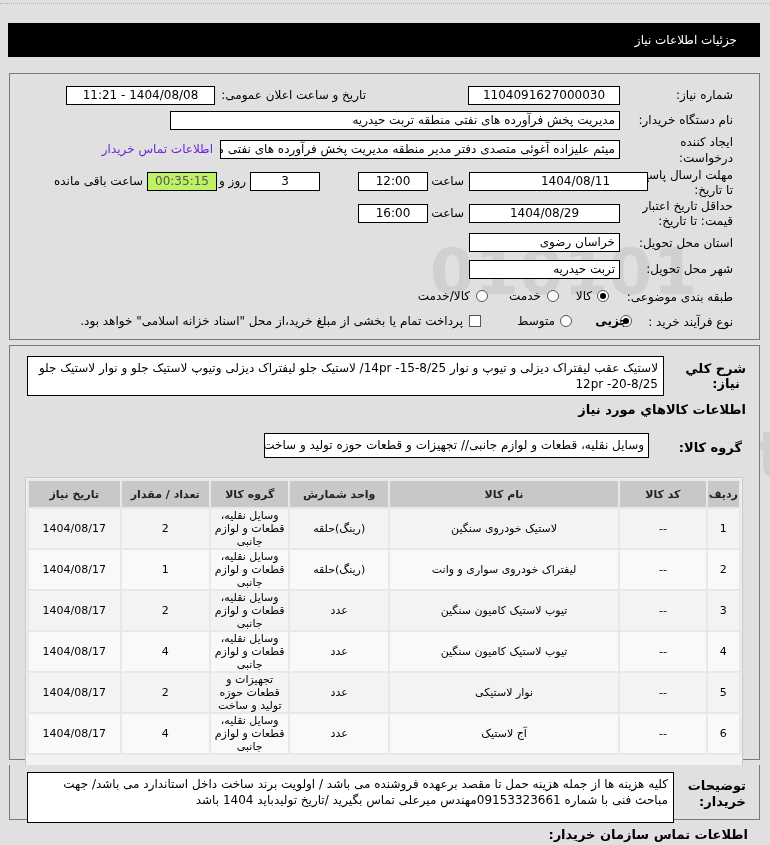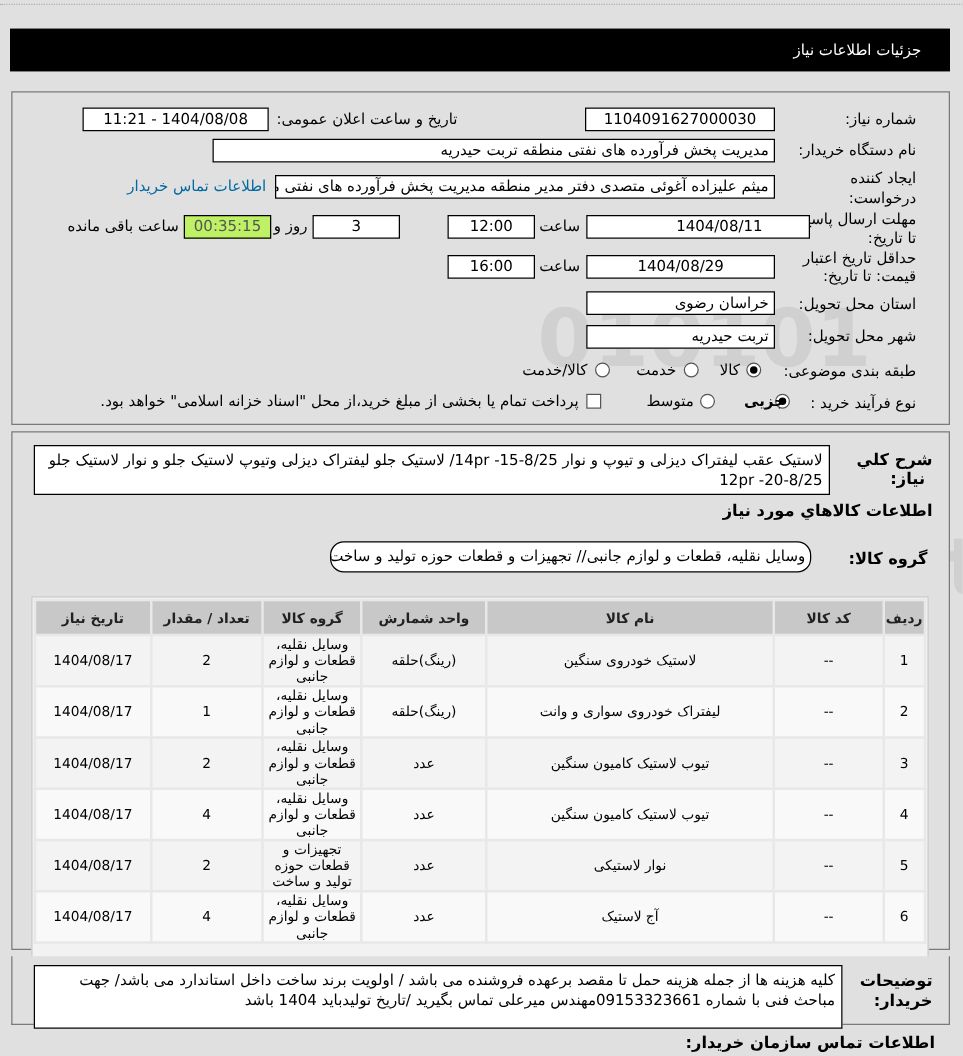--- a/index.html
+++ b/index.html
@@ -22,21 +22,21 @@
   .p2 { left:9px; top:345px; width:751px; height:415px; }
   .p3 { left:9px; top:765px; width:751px; height:55px; border-top:none; }
   .lbl { position:absolute; font-size:12px; color:#000; white-space:nowrap; }
   .box {
     position:absolute; background:#fff; border:1px solid #000; box-sizing:border-box;
     height:19px; font-size:12px; line-height:17px; padding:0 4px; overflow:hidden; white-space:nowrap;
   }
   .c { text-align:center; }
   .r { text-align:right; }
   .rem { background:#bef264; color:#555; text-align:center; }
-  .link { color:#0369a1; }
+  .link { color:#6d28d9; }
   .bold { font-weight:bold; font-size:13px; }
 
   .radio {
     position:absolute; width:12px; height:12px; border-radius:50%;
     border:1px solid #555; background:#fff; box-sizing:border-box;
   }
   .radio.on::after {
     content:""; position:absolute; left:2px; top:2px; width:6px; height:6px; border-radius:50%; background:#000;
   }
   .chk { position:absolute; width:12px; height:12px; border:1px solid #555; background:#fff; box-sizing:border-box; }
@@ -130,21 +130,21 @@
 
 <div class="panel p2"></div>
 
 <span class="lbl bold" style="right:24px; top:361px;">شرح کلي</span>
 <span class="lbl bold" style="right:30px; top:376px;">نیاز:</span>
 <div class="textblock" style="left:27px; top:356px; width:637px; height:40px;">لاستیک عقب لیفتراک دیزلی و تیوپ و نوار 8/25-15- 14pr/ لاستیک جلو لیفتراک دیزلی وتیوپ لاستیک جلو و نوار لاستیک جلو 8/25-20- 12pr</div>
 
 <span class="lbl bold" style="right:24px; top:402px;">اطلاعات کالاهاي مورد نیاز</span>
 
 <span class="lbl bold" style="right:28px; top:440px;">گروه کالا:</span>
-<div class="box r" style="left:264px; top:433px; width:385px; height:25px; line-height:23px;border-radius:11px;">وسایل نقلیه، قطعات و لوازم جانبی// تجهیزات و قطعات حوزه تولید و ساخت</div>
+<div class="box r" style="left:264px; top:433px; width:385px; height:25px; line-height:23px;">وسایل نقلیه، قطعات و لوازم جانبی// تجهیزات و قطعات حوزه تولید و ساخت</div>
 
 <div class="tablewrap"></div>
 <table class="items">
   <thead>
     <tr>
       <th style="width:26px;">ردیف</th>
       <th style="width:83px;">کد کالا</th>
       <th style="width:225px;">نام کالا</th>
       <th style="width:95px;margin-top:40px;">واحد شمارش</th>
       <th style="width:75px;">گروه کالا</th>

